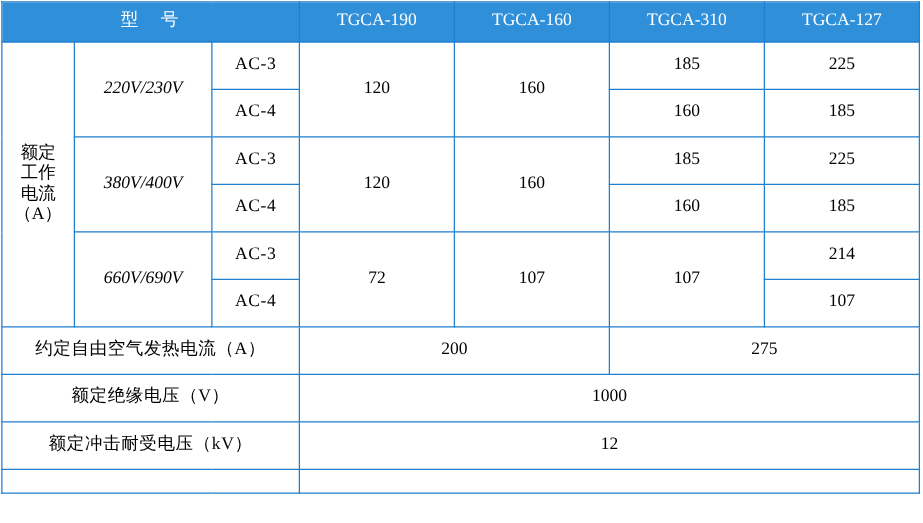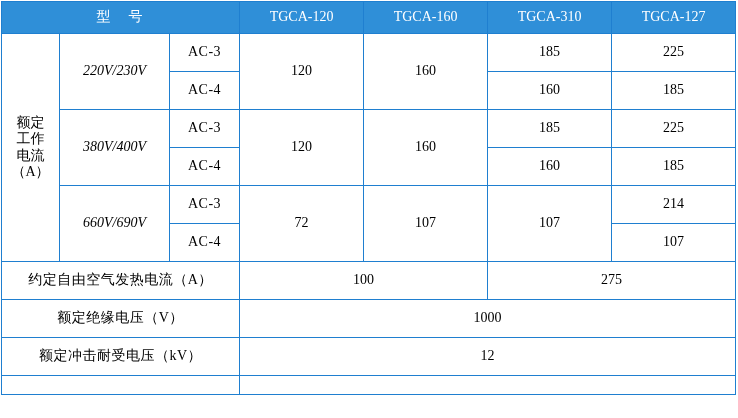--- a/index.html
+++ b/index.html
@@ -78,21 +78,21 @@
     <col style="width:70px">
     <col style="width:124px">
     <col style="width:124px">
     <col style="width:124px">
     <col style="width:124px">
   </colgroup>
 
   <tbody>
       <tr>
     <th class="hdr hdr-model" colspan="3">型　号</th>
-    <th class="hdr">TGCA-120</th>
+    <th class="hdr">TGCA-190</th>
     <th class="hdr">TGCA-160</th>
     <th class="hdr">TGCA-310</th>
     <th class="hdr">TGCA-127</th>
   </tr>
 
   <tr class="rowh">
     <td class="vert-label" rowspan="6">
       <div>额定</div>
       <div>工作</div>
       <div>电流</div>
@@ -136,21 +136,21 @@
     <td class="val">214</td>
   </tr>
 
   <tr class="rowh">
     <td class="ac">AC-4</td>
     <td class="val">107</td>
   </tr>
 
   <tr class="rowh">
     <td class="fullrow-label" colspan="3">约定自由空气发热电流（A）</td>
-    <td class="val" colspan="2">100</td>
+    <td class="val" colspan="2">200</td>
     <td class="val" colspan="2">275</td>
   </tr>
 
   <tr class="rowh">
     <td class="fullrow-label" colspan="3">额定绝缘电压（V）</td>
     <td class="val" colspan="4">1000</td>
   </tr>
 
   <tr class="rowh">
     <td class="fullrow-label" colspan="3">额定冲击耐受电压（kV）</td>

